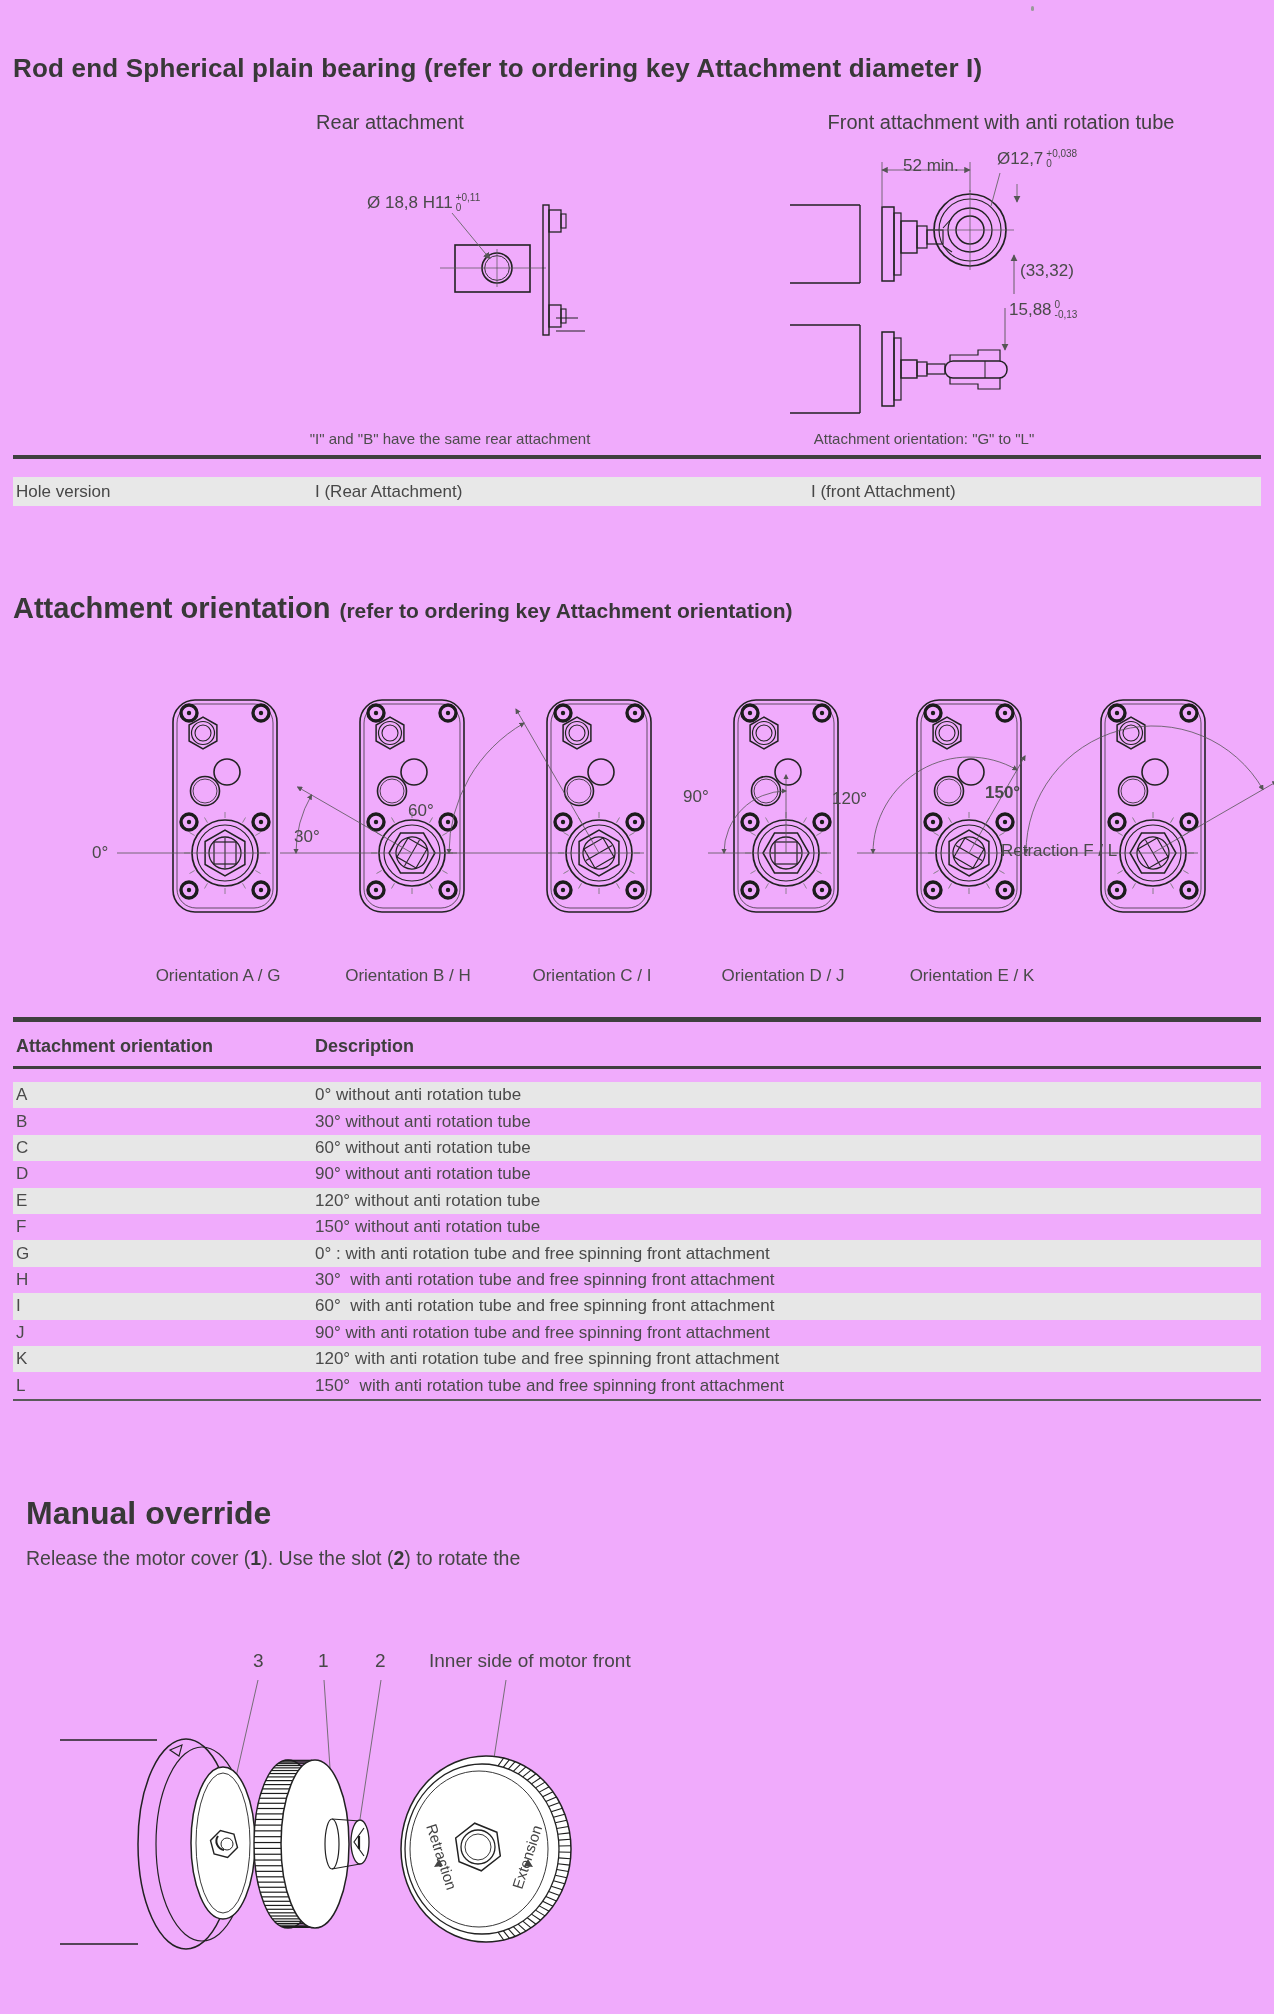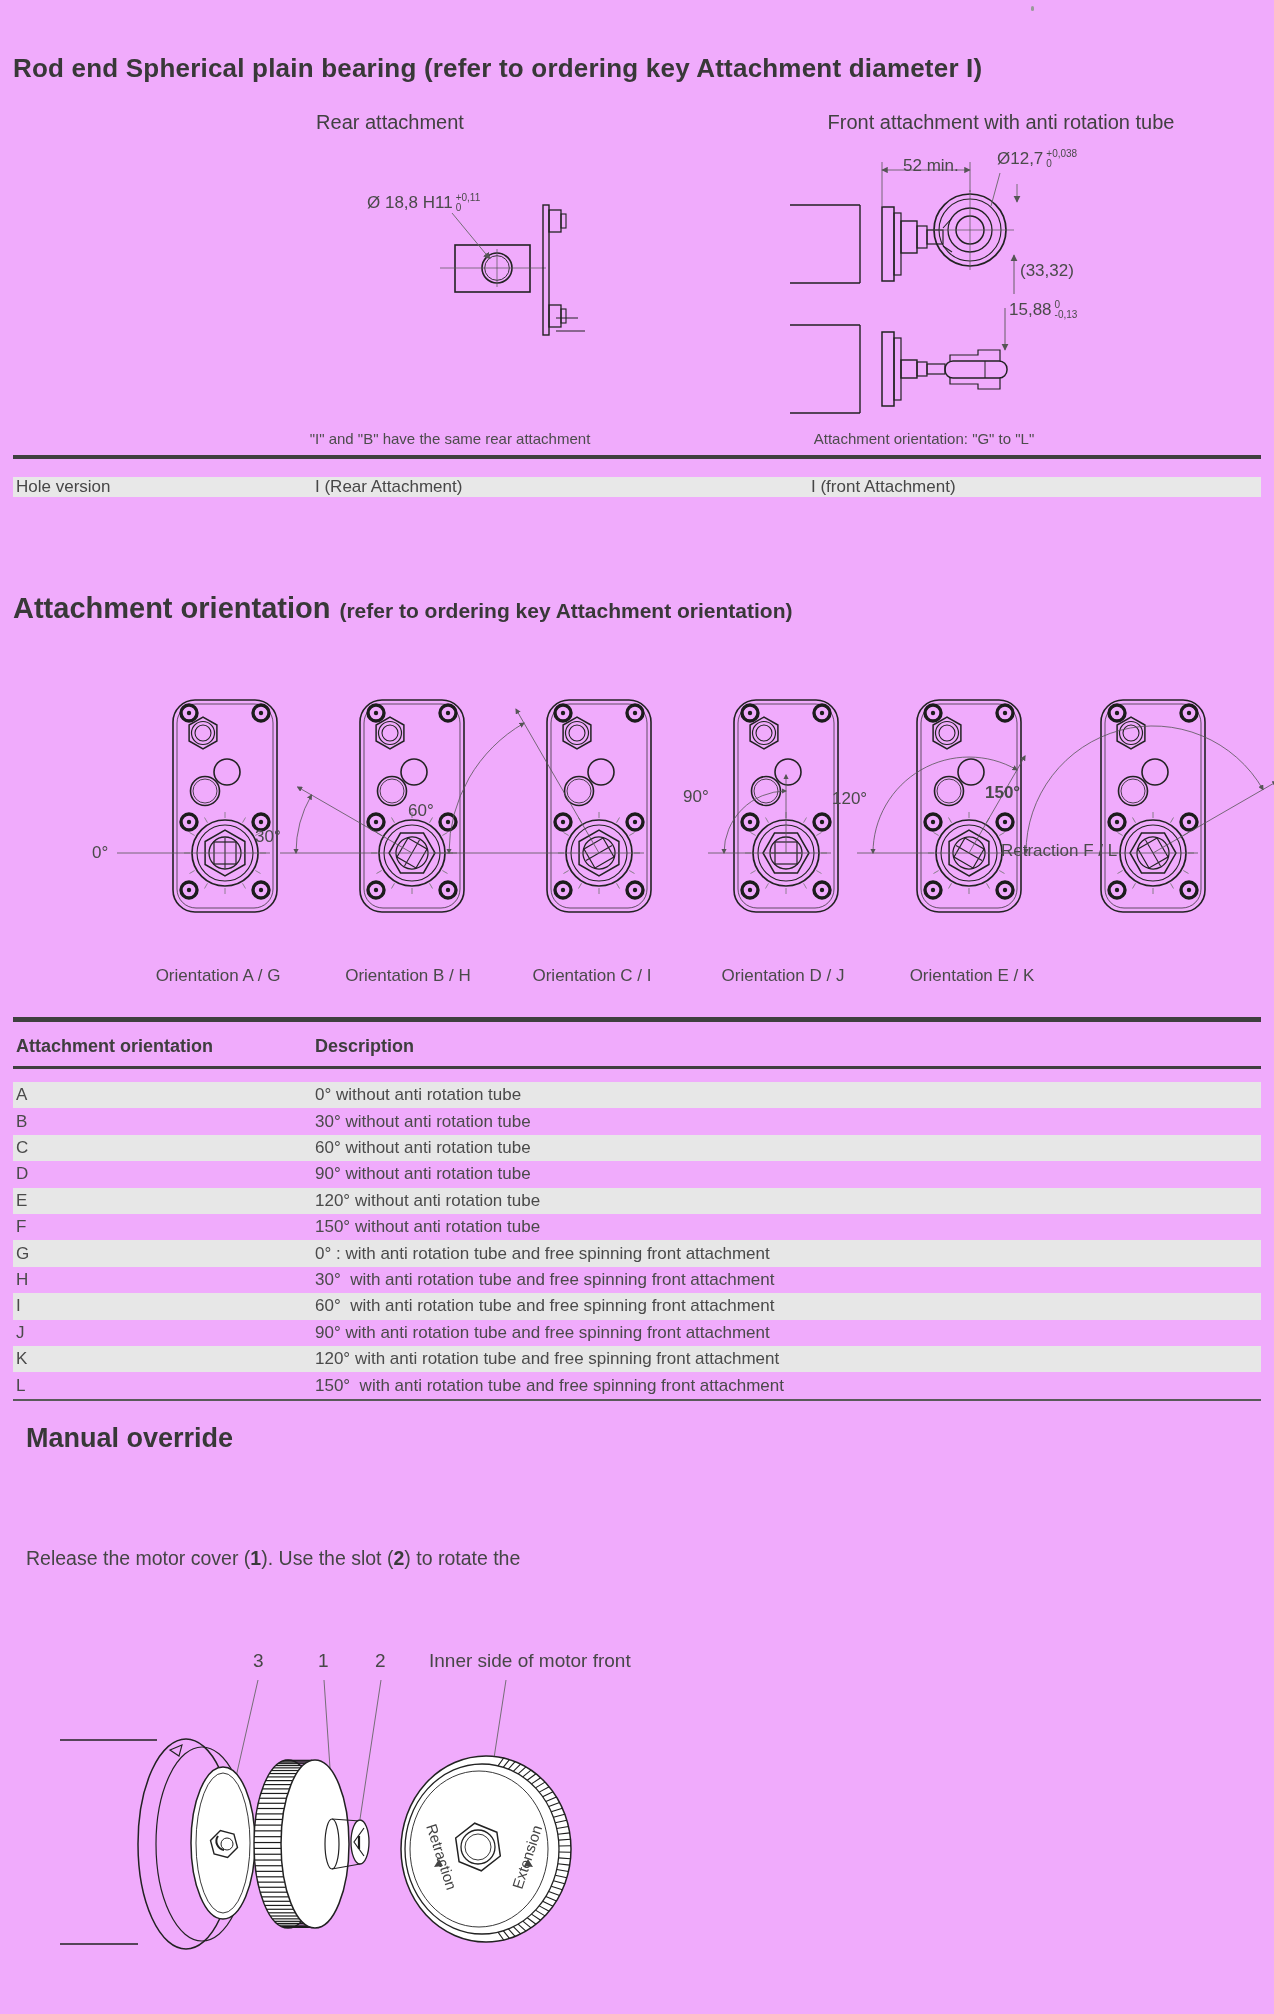--- a/index.html
+++ b/index.html
@@ -5,36 +5,36 @@
   html,body{margin:0;padding:0;background:#fff;}
   .page{position:relative;width:1274px;height:2014px;background:#f0abfc;overflow:hidden;
         font-family:"Liberation Sans","DejaVu Sans",sans-serif;color:#3d3d3d;}
   .top-dot{position:absolute;left:1031px;top:6px;width:3px;height:5px;background:#9a9a9a;border-radius:2px;}
   .title{position:absolute;left:13px;top:36px;font-size:26px;font-weight:bold;color:#383838;letter-spacing:.2px;}
   .figlabel{position:absolute;font-size:20px;color:#414141;text-align:center;}
   .dim{position:absolute;font-size:17px;color:#4a4a4a;white-space:nowrap;display:inline-flex;align-items:center;}
   .dim .tol{display:inline-flex;flex-direction:column;font-size:10px;line-height:10px;margin-left:3px;justify-content:center;color:#4a4a4a;}
   .caption{position:absolute;font-size:15px;color:#4c4c4c;text-align:center;}
   .rule{position:absolute;left:13px;width:1248px;background:#3f3f3f;}
-  .t1-head{position:absolute;left:13px;width:1248px;height:20px;background:#e8e8e8;}
+  .t1-head{position:absolute;left:13px;width:1248px;height:29px;background:#e8e8e8;}
   .t1-row{position:absolute;left:13px;width:1248px;height:26px;background:#fff;}
   .tcell{position:absolute;font-size:17px;color:#474747;top:50%;transform:translateY(-50%);white-space:pre;}
   .h2{position:absolute;left:13px;top:592px;display:flex;align-items:baseline;gap:9px;}
   .h2 .big{font-size:29px;font-weight:bold;color:#383838;}
   .h2 .note{font-size:21px;font-weight:bold;color:#383838;}
   .angle-label{position:absolute;font-size:17px;color:#4a4a4a;white-space:nowrap;}
   .overlay-label{position:absolute;font-size:17px;color:#4a4a4a;white-space:nowrap;z-index:5;}
   .ocaption{position:absolute;top:966px;font-size:17px;color:#4a4a4a;transform:translateX(-50%);white-space:nowrap;}
   .t2-headrow{position:absolute;left:13px;top:1034px;width:1248px;height:28px;}
   .t2-head{position:absolute;font-size:18px;font-weight:bold;color:#3e3e3e;top:2px;}
   .trow{position:absolute;left:13px;width:1248px;height:26px;}
   .trow.stripe{background:#e7e7e7;}
   .trow .la{position:absolute;left:3px;top:50%;transform:translateY(-50%);font-size:17px;color:#4a4a4a;}
   .trow .de{position:absolute;left:302px;top:50%;transform:translateY(-50%);font-size:17px;color:#4a4a4a;white-space:pre;}
-  .h3{position:absolute;left:26px;top:1401px;font-size:27px;font-weight:bold;color:#383838;}
+  .h3{position:absolute;left:26px;top:1468px;font-size:32px;font-weight:bold;color:#383838;}
   .para{position:absolute;left:26px;top:1542px;font-size:19.5px;line-height:32px;color:#454545;}
   .para b{font-weight:bold;color:#3a3a3a;}
   .mlabel{position:absolute;top:1650px;font-size:19px;color:#474747;white-space:nowrap;}
   svg{position:absolute;overflow:visible;}
   svg text{font-family:"Liberation Sans","DejaVu Sans",sans-serif;}
 </style>
 </head>
 <body>
 
 <div class="page">
@@ -396,21 +396,21 @@
         <rect x="1142" y="154" width="22" height="22" fill="none" stroke="#222" stroke-width="1.2"></rect>
         <line x1="1153" y1="150" x2="1153" y2="180" stroke="#222" stroke-width="1"></line>
       </g>
       <line x1="1010" y1="165" x2="1198" y2="165" stroke="#555" stroke-width="0.8"></line>
       <line x1="1153" y1="165" x2="1276.8416327411746" y2="93.50000000000001" stroke="#555" stroke-width="0.8" marker-end="url(#ar2)"></line>
       <path d="M1026.0,165.0 A127,127 0 0 1 1263.0,101.5" fill="none" stroke="#555" stroke-width="0.8" marker-start="url(#ar2)" marker-end="url(#ar2)"></path>
     </svg>
   <span class="overlay-label" style="left:1001px;top:841px;">Retraction F / L</span>
   <div id="angle-labels">
       <span class="angle-label" style="left: 92px; top: 843px;">0°</span>
-      <span class="angle-label" style="left: 255px; top: 827px;">30°</span>
+      <span class="angle-label" style="left: 255px; top: 827px; padding-left: 39px;">30°</span>
       <span class="angle-label" style="left: 408px; top: 801px;">60°</span>
       <span class="angle-label" style="left: 683px; top: 787px;">90°</span>
       <span class="angle-label" style="left: 832px; top: 789px;">120°</span>
       <span class="angle-label" style="left: 985px; top: 783px; font-weight: bold;">150°</span>
     </div>
 
   <div id="orient-captions">
     <span class="ocaption" style="left:218px;">Orientation A / G</span>
     <span class="ocaption" style="left:408px;">Orientation B / H</span>
     <span class="ocaption" style="left:592px;">Orientation C / I</span>

